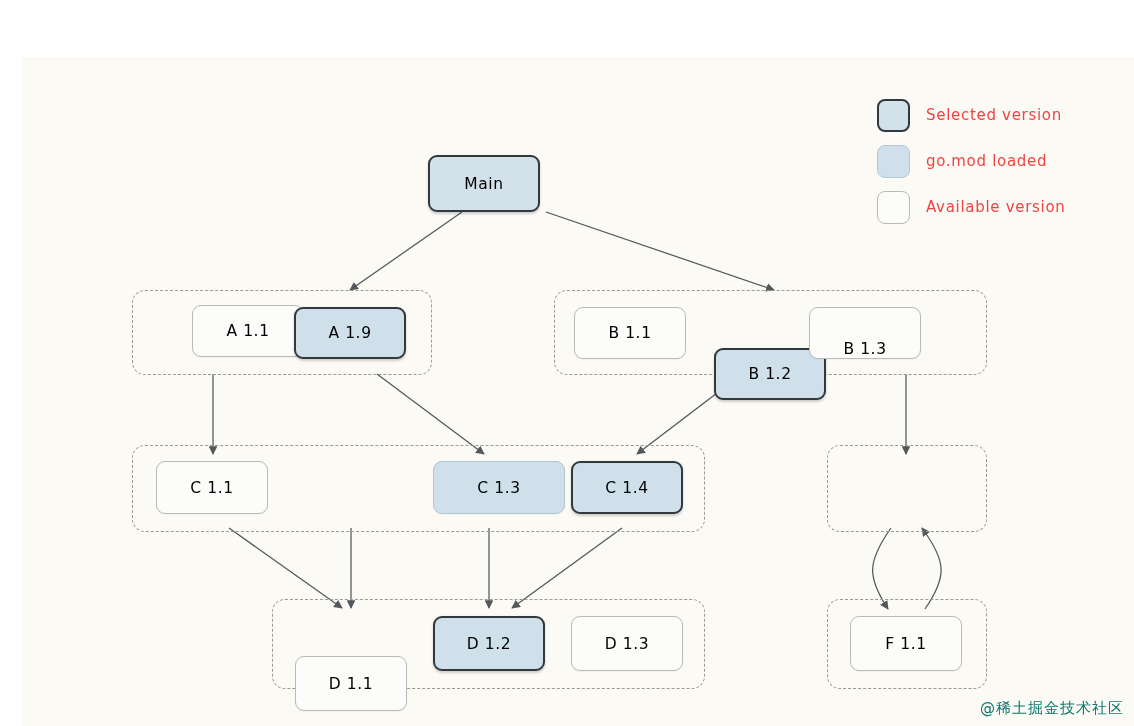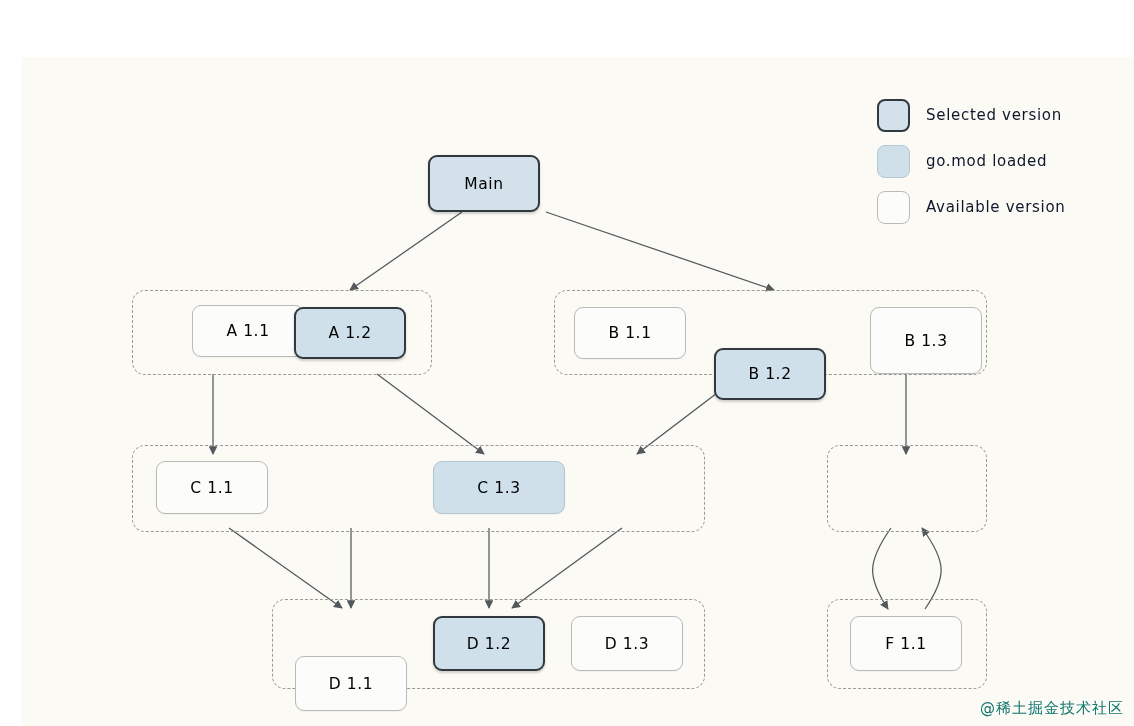--- a/index.html
+++ b/index.html
@@ -104,21 +104,21 @@
     background: #cfe0ea;
     border: 1.3px solid #b4c7d3;
   }
   .swatch.avail {
     background: #fcfcfa;
     border: 1.3px solid #b9bbb8;
   }
   .legend-label {
     margin-left: 16px;
     font-size: 15px;
-    color: #0f172a;
+    color: #ef4444;
     letter-spacing: 0.7px;
     white-space: nowrap;
   }
 
   #watermark {
     position: absolute;
     right: 10px;
     bottom: 8px;
     font-size: 15px;
     color: #0f766e;
@@ -168,40 +168,43 @@
 
     <div class="node root" style="left:406px; top:98px; width:112px; height:57px;">
       <span>Main</span>
     </div>
 
     <div class="group" style="left:110px; top:233px; width:300px; height:85px;"></div>
     <div class="node" style="left:134px; top:248px; width:112px; height:52px;margin-left:36px;">
       <span>A 1.1</span>
     </div>
     <div class="node selected" style="left:272px; top:250px; width:112px; height:52px;">
-      <span>A 1.2</span>
+      <span>A 1.9</span>
     </div>
 
     <div class="group" style="left:532px; top:233px; width:433px; height:85px;"></div>
     <div class="node" style="left:552px; top:250px; width:112px; height:52px;">
       <span>B 1.1</span>
     </div>
     <div class="node selected" style="left:692px; top:250px; width:112px; height:52px;margin-top:41px;">
       <span>B 1.2</span>
     </div>
-    <div class="node" style="left:848px; top:250px; width:112px; height:67px;">
+    <div class="node" style="left:787px; top:250px; width:112px; height:52px;align-items:flex-end;">
       <span>B 1.3</span>
     </div>
 
     <div class="group" style="left:110px; top:388px; width:573px; height:87px;"></div>
     <div class="node" style="left:134px; top:404px; width:112px; height:53px;">
       <span>C 1.1</span>
     </div>
     <div class="node loaded" style="left:411px; top:404px; width:132px; height:53px;">
       <span>C 1.3</span>
+    </div>
+    <div class="node selected" style="left:549px; top:404px; width:112px; height:53px;">
+      <span>C 1.4</span>
     </div>
 
     <div class="group" style="left:250px; top:542px; width:433px; height:90px;"></div>
     <div class="node" style="left:273px; top:559px; width:112px; height:55px;margin-top:40px;">
       <span>D 1.1</span>
     </div>
     <div class="node selected" style="left:411px; top:559px; width:112px; height:55px;">
       <span>D 1.2</span>
     </div>
     <div class="node" style="left:549px; top:559px; width:112px; height:55px;">

